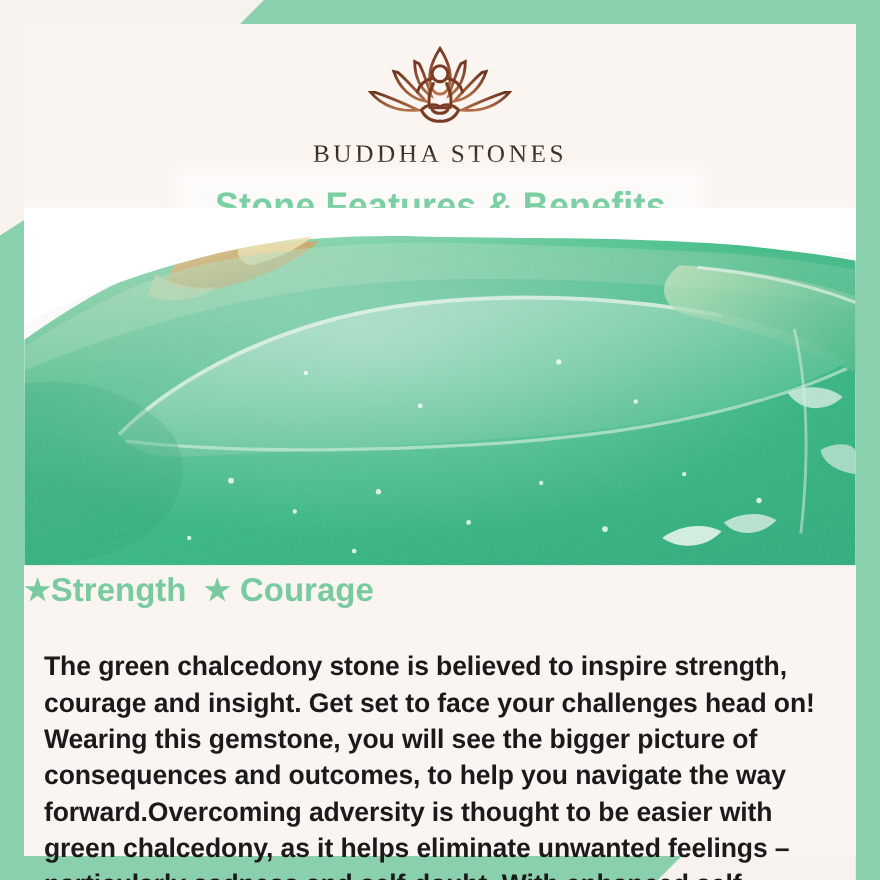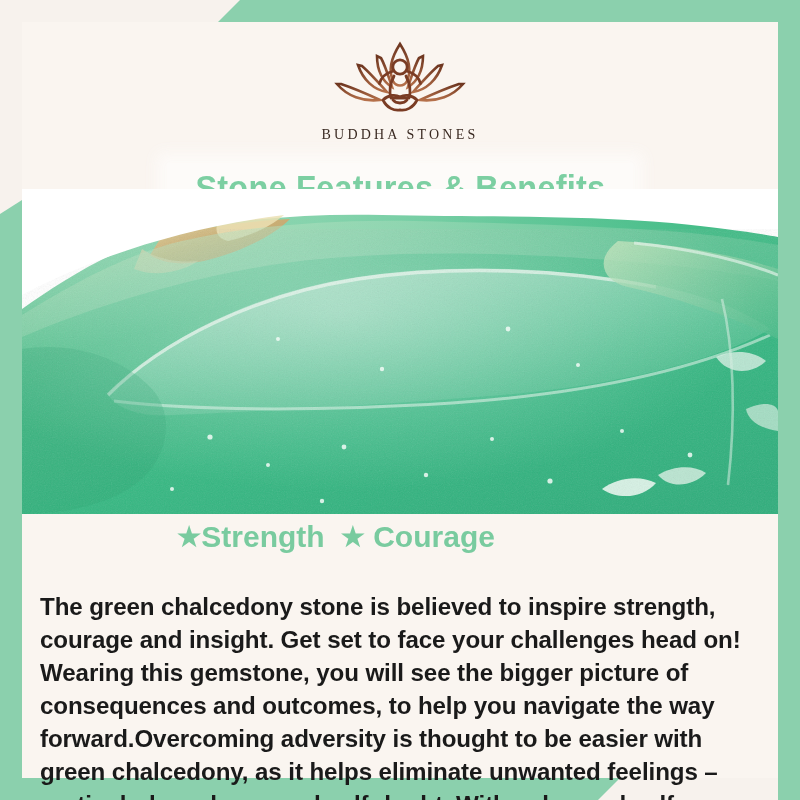--- a/index.html
+++ b/index.html
@@ -36,21 +36,21 @@
 
   
   .brand{
     position:absolute;left:0;top:0;width:756px;height:135px;
     display:flex;flex-direction:column;align-items:center;justify-content:flex-start;
     padding-top:16px;box-sizing:border-box;
   }
   .logo-mark{width:150px;height:86px;display:block;}
   .brand-name{
     font-family:"Liberation Serif",serif;
-    font-size:14px;letter-spacing:3.2px;color:#3a2a22;
+    font-size:23px;letter-spacing:3.2px;color:#3a2a22;
     margin-top:3px;font-weight:400;
   }
 
   
   .title-banner{
     position:absolute;left:145px;top:141px;width:466px;height:50px;
     background:#fdfbf9;
     display:flex;align-items:center;justify-content:center;
     box-shadow:0 0 14px 10px rgba(253,251,249,0.95);
   }
@@ -78,21 +78,21 @@
   .stone-label span{
     color:#ffffff;font-weight:bold;font-size:21px;
     padding-left:27px;letter-spacing:0.2px;
     font-family:"Liberation Sans Narrow","Liberation Sans",sans-serif;
     transform:scaleX(0.95);transform-origin:left center;
   }
 
   
   .benefits{
     position:absolute;left:0;top:498px;width:628px;
-    text-align:center;
+    text-align:left;
     font-family:"Liberation Sans Narrow","Liberation Sans",sans-serif;
     font-weight:bold;font-size:30px;color:#79cb9f;
     white-space:nowrap;
   }
   .benefits .star{font-size:27px;vertical-align:1px;}
   .benefits .gap{display:inline-block;width:16px;}
 
   
   .body-copy{
     position:absolute;left:18px;top:543px;width:730px;

